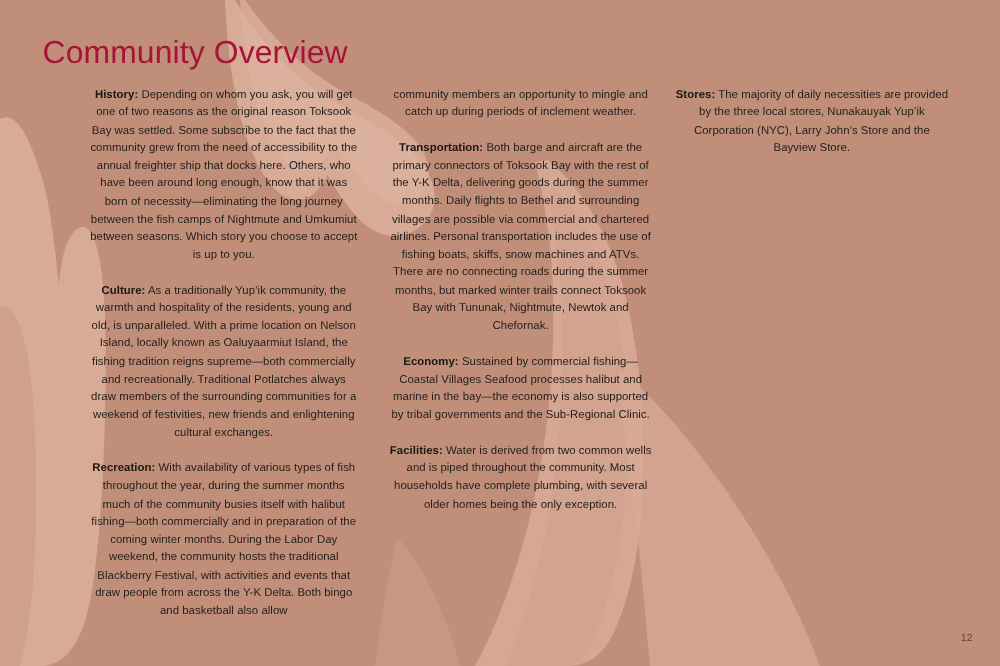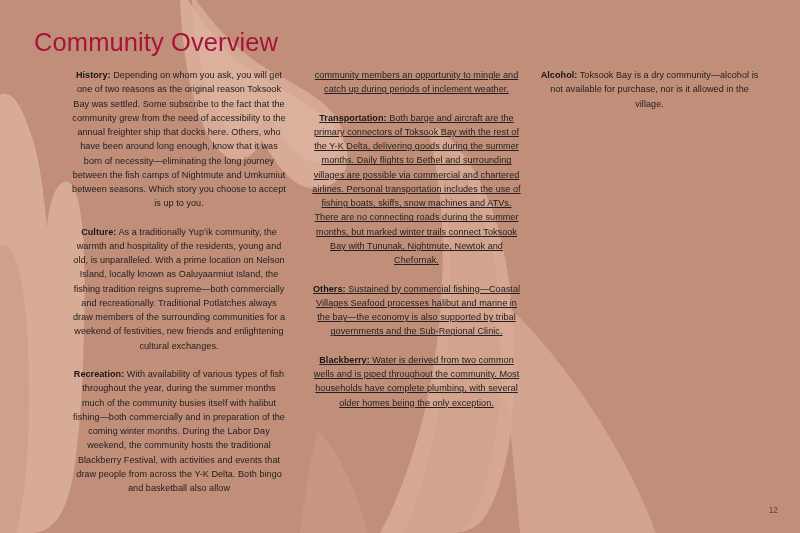--- a/index.html
+++ b/index.html
@@ -46,21 +46,21 @@
   }
   .column {
     position: absolute;
     top: 68px;
     font-size: 9.1px;
     line-height: 14.25px;
     color: #24201f;
     letter-spacing: 0.04px;
   }
   #col-1 { left: 72px;  width: 214px; }
-  #col-2 { left: 309px; width: 215px; text-decoration: underline; }
+  #col-2 { left: 309px; width: 215px; }
   #col-3 { left: 537px; width: 225px; }
   .para {
     margin: 0 0 14.2px 0;
     text-align: center;
   }
   .para:last-child { margin-bottom: 0; }
   .lead {
     font-weight: bold;
     color: #191716;
   }
@@ -116,24 +116,24 @@
 
     <div class="column" id="col-1">
       <p class="para"><span class="lead">History:</span><span> Depending on whom you ask, you will get one of two reasons as the original reason Toksook Bay was settled. Some subscribe to the fact that the community grew from the need of accessibility to the annual freighter ship that docks here. Others, who have been around long enough, know that it was born of necessity—eliminating the long journey between the fish camps of Nightmute and Umkumiut between seasons. Which story you choose to accept is up to you.</span></p>
       <p class="para"><span class="lead">Culture:</span><span> As a traditionally Yup’ik community, the warmth and hospitality of the residents, young and old, is unparalleled. With a prime location on Nelson Island, locally known as Oaluyaarmiut Island, the fishing tradition reigns supreme—both commercially and recreationally. Traditional Potlatches always draw members of the surrounding communities for a weekend of festivities, new friends and enlightening cultural exchanges.</span></p>
       <p class="para"><span class="lead">Recreation:</span><span> With availability of various types of fish throughout the year, during the summer months much of the community busies itself with halibut fishing—both commercially and in preparation of the coming winter months. During the Labor Day weekend, the community hosts the traditional Blackberry Festival, with activities and events that draw people from across the Y-K Delta. Both bingo and basketball also allow</span></p>
     </div>
 
     <div class="column" id="col-2">
       <p class="para"><span class="lead"></span><span>community members an opportunity to mingle and catch up during periods of inclement weather.</span></p>
       <p class="para"><span class="lead">Transportation:</span><span> Both barge and aircraft are the primary connectors of Toksook Bay with the rest of the Y-K Delta, delivering goods during the summer months. Daily flights to Bethel and surrounding villages are possible via commercial and chartered airlines. Personal transportation includes the use of fishing boats, skiffs, snow machines and ATVs. There are no connecting roads during the summer months, but marked winter trails connect Toksook Bay with Tununak, Nightmute, Newtok and Chefornak.</span></p>
-      <p class="para"><span class="lead">Others:</span><span> Sustained by commercial fishing—Coastal Villages Seafood processes halibut and marine in the bay—the economy is also supported by tribal governments and the Sub-Regional Clinic.</span></p>
-      <p class="para"><span class="lead">Blackberry:</span><span> Water is derived from two common wells and is piped throughout the community. Most households have complete plumbing, with several older homes being the only exception.</span></p>
+      <p class="para"><span class="lead">Economy:</span><span> Sustained by commercial fishing—Coastal Villages Seafood processes halibut and marine in the bay—the economy is also supported by tribal governments and the Sub-Regional Clinic.</span></p>
+      <p class="para"><span class="lead">Facilities:</span><span> Water is derived from two common wells and is piped throughout the community. Most households have complete plumbing, with several older homes being the only exception.</span></p>
     </div>
 
     <div class="column" id="col-3">
-      <p class="para"><span class="lead">Alcohol:</span><span> Toksook Bay is a dry community—alcohol is not available for purchase, nor is it allowed in the village.</span></p>
+      <p class="para"><span class="lead">Stores:</span><span> The majority of daily necessities are provided by the three local stores, Nunakauyak Yup’ik Corporation (NYC), Larry John’s Store and the Bayview Store.</span></p>
     </div>
 
     <div id="page-number">12</div>
 
   </div>
 </div>
 
 </body></html>

